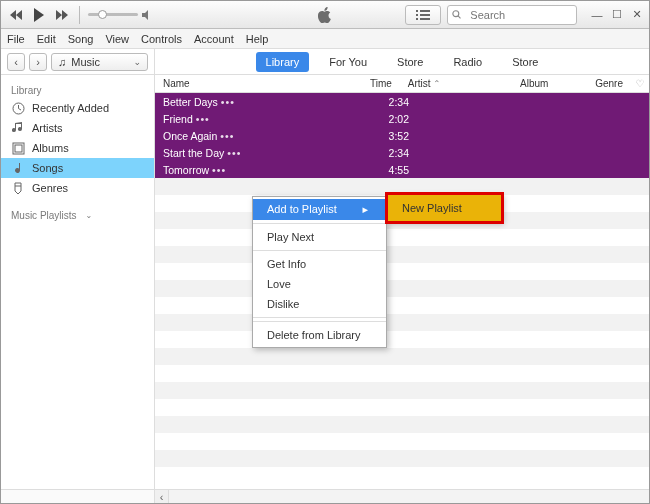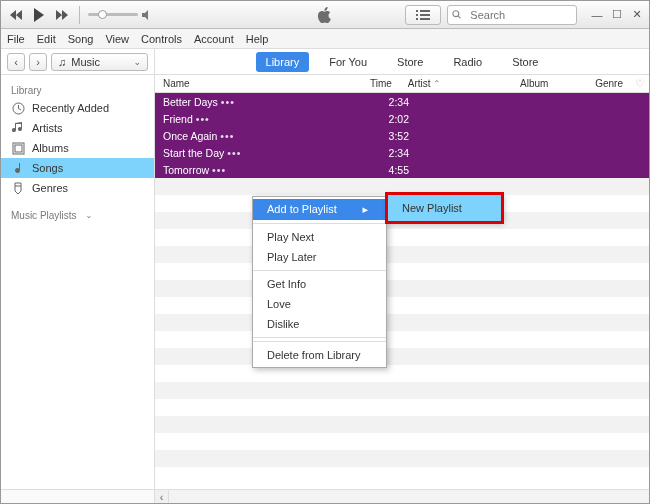--- a/index.html
+++ b/index.html
@@ -40,21 +40,21 @@
   .rows { position:relative; }
   .row { height:17px; display:flex; align-items:center; font-size:10.5px; }
   .row.stripe { background:#f2f2f2; }
   .row.sel { background:#701a75; color:#fff; }
   .cell { padding:0 8px; white-space:nowrap; overflow:hidden; }
   .dots { letter-spacing:1px; opacity:0.85; margin-left:3px; }
   .ctx-menu { position:absolute; background:#fff; border:1px solid #aaa; box-shadow:2px 2px 6px rgba(0,0,0,0.25); font-size:11px; padding:2px 0; z-index:50; }
   .ctx-item { padding:4px 18px 4px 14px; white-space:nowrap; display:flex; justify-content:space-between; gap:8px; }
   .ctx-item.hl { background:#3a88e9; color:#fff; }
   .ctx-sep { height:1px; background:#ddd; margin:3px 0; }
-  .submenu { position:absolute; background:#7dd3fc; border:1px solid #aaa; box-shadow:2px 2px 6px rgba(0,0,0,0.25); z-index:51; padding:2px 0; }
+  .submenu { position:absolute; background:#eab308; border:1px solid #aaa; box-shadow:2px 2px 6px rgba(0,0,0,0.25); z-index:51; padding:2px 0; }
   .submenu .ctx-item { padding:5px 24px 5px 14px; }
   .hl-red { outline:3px solid #d00; outline-offset:-1px; }
   .statusbar { height:14px; border-top:1px solid #ddd; background:#fafafa; display:flex; align-items:center; }
   .sb-gap { width:154px; border-right:1px solid #ddd; height:100%; }
   .hscroll { flex:1; height:100%; display:flex; align-items:center; position:relative; }
   .hscroll-left { width:14px; height:100%; display:flex; align-items:center; justify-content:center; color:#666; border-right:1px solid #ddd; background:#f0f0f0;}
   .hscroll-track { flex:1; height:100%; background:#f3f3f3; }
   svg { display:block; }
 </style>
 </head>
@@ -280,23 +280,20 @@
 
     <div class="ctx-menu" id="ctxmenu" style="left:97px; top:121px; width:135px">
         <div class="ctx-item hl">
           <span>Add to Playlist</span>
           <span>▸</span>
         </div>
         <div class="ctx-sep"></div>
         <div class="ctx-item">
           <span>Play Next</span>
         </div>
-        <div class="ctx-item">
-          <span>Play Later</span>
-        </div>
         <div class="ctx-sep"></div>
         <div class="ctx-item">
           <span>Get Info</span>
         </div>
         <div class="ctx-item">
           <span>Love</span>
         </div>
         <div class="ctx-item">
           <span>Dislike</span>
         </div>

